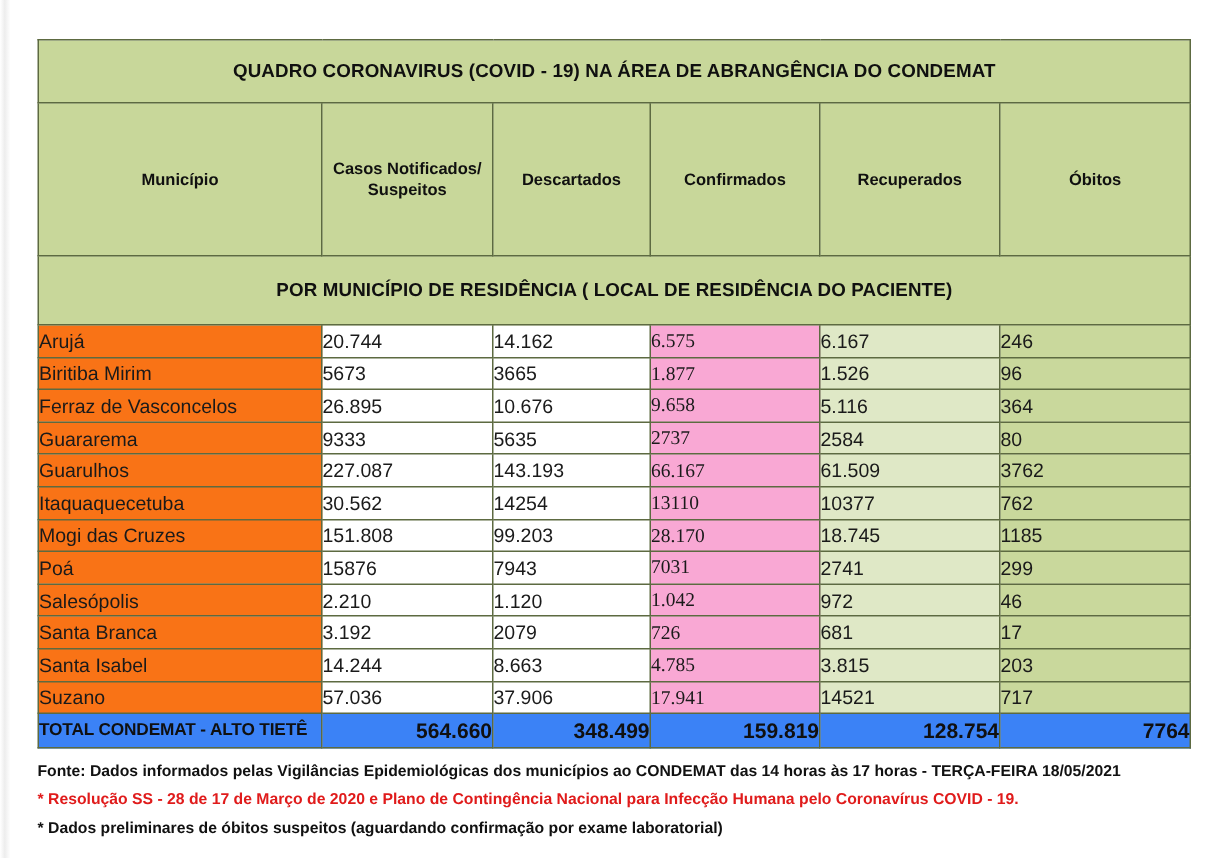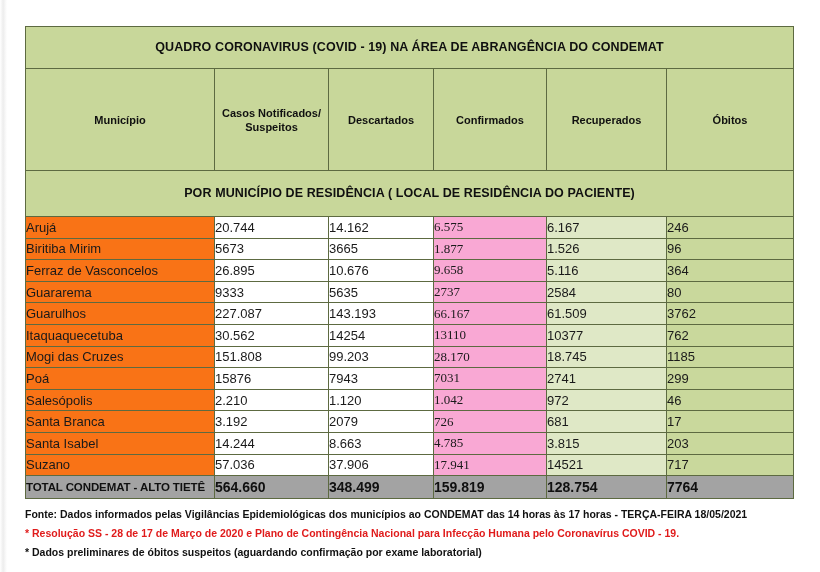--- a/index.html
+++ b/index.html
@@ -74,33 +74,33 @@
   td.num {
     text-align: left;
     background: #ffffff;
   }
   td.conf { background: #f9a8d4; font-family: Liberation Serif, serif; }
   td.recu { background: #dfe8c6; }
   td.obit { background: #c9d89c; }
 
   
   .total-row td {
-    background: #a3a3a3;
+    background: #3b82f6;
     font-weight: bold;
     height: 22px;
     color: #101010;
   }
   td.total-label {
     text-align: left;
     padding-left: 4px;
     font-size: 11.5px;
     letter-spacing: -0.1px;
   }
   td.total-num {
-    text-align: left;
+    text-align: right;
     font-size: 14px;
     margin-left: 33px;
   }
 
   
   .notes {
     margin-top: 4px;
     width: 768px;
   }
   .note {

